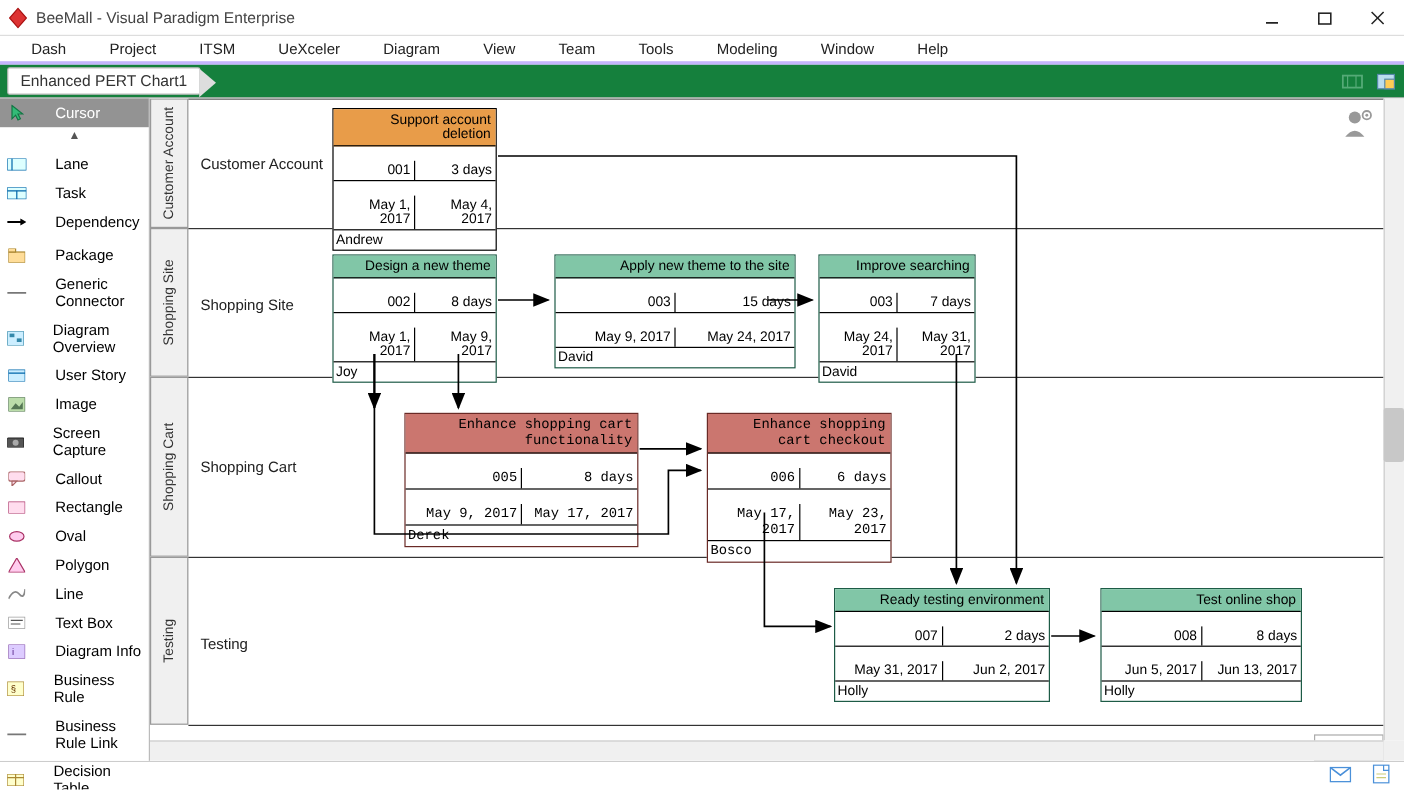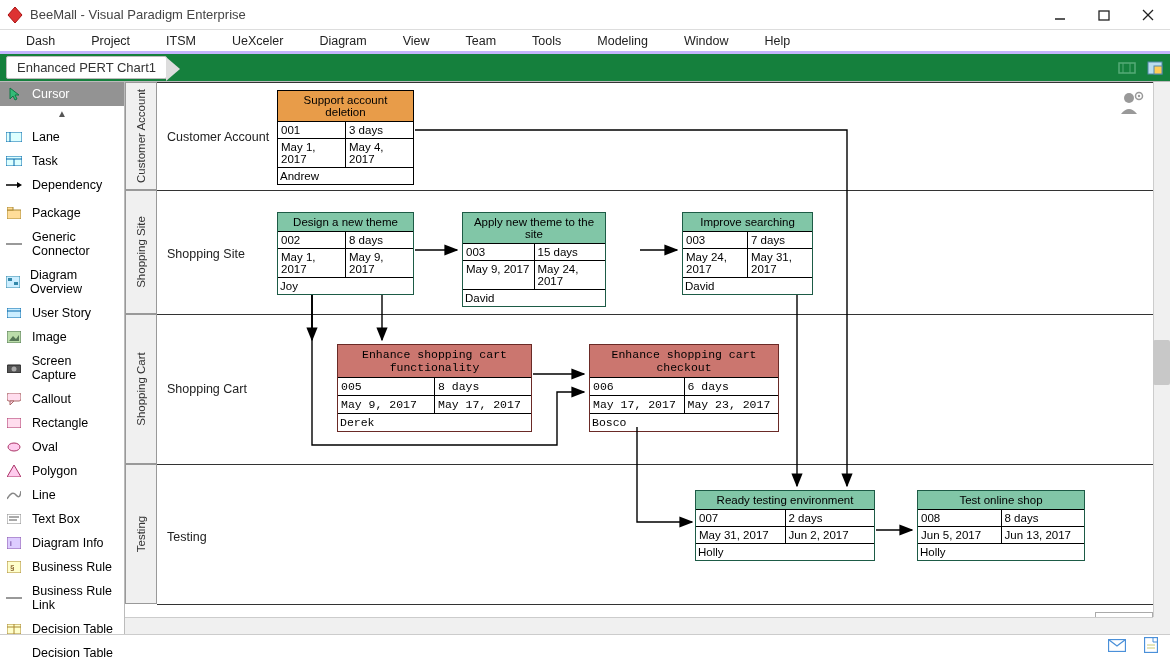--- a/index.html
+++ b/index.html
@@ -11,39 +11,39 @@
 .titlebar .winbtn { width: 44px; height: 30px; display: flex; align-items: center; justify-content: center; font-size: 14px; cursor: default; }
 .menubar { height: 24px; display: flex; align-items: center; padding: 0 8px; gap: 0; border-bottom: 3px solid #c4b5fd;}
 .menubar .menuitem { padding: 3px 18px; font-size: 12.5px; color:#222; }
 .tabbar { height: 28px; display: flex; align-items: center; padding: 2px 6px; border-bottom: 1px solid #bbb; background:#15803d;}
 .tabbar .tab { background:#fff; border:1px solid #bbb; padding:3px 10px; font-size:13px; color:#333; position:relative; border-radius:2px;}
 .tabbar .tab::after { content:""; position:absolute; right:-14px; top:0; width:0; height:0; border-top:12px solid transparent; border-bottom:12px solid transparent; border-left:14px solid #ddd;}
 .tabbar-right { margin-left:auto; display:flex; gap:10px; align-items:center;}
 .tabicon { width:18px; height:16px; display:flex; align-items:center; justify-content:center; }
 .main { display: flex; height: calc(658px - 30px - 24px - 28px - 24px); }
 .palette { width: 125px; border-right: 1px solid #bbb; background:#fff; display:flex; flex-direction:column;}
-.pal-item { display:flex; align-items:center; gap:10px; padding:5px 6px; font-size:12.5px; color:#000; cursor:default;}
+.pal-item { display:flex; align-items:center; gap:24px; padding:5px 6px; font-size:12.5px; color:#000; cursor:default;}
 .pal-item.active { background:#939393; color:#fff;}
 .pal-item .ico { width:16px; height:14px; display:flex; align-items:center; justify-content:center;}
 .pal-sep { height:1px; background:#ccc; margin:2px 0;}
 .pal-chev { text-align:center; color:#555; font-size:10px; padding:2px 0;}
 .canvas-wrap { flex:1; position:relative; overflow:hidden; background:#fff;}
 .lanes-header { position:absolute; left:0; top:0; bottom:0; width:32px;}
 .lane-header { position:absolute; width:32px; background:#f0f0f0; border:1px solid #999; display:flex; align-items:center; justify-content:center;}
 .lane-header span { transform: rotate(-90deg); white-space:nowrap; font-size:11.5px; color:#333;}
 .lane-label { position:absolute; font-size:12.5px; color:#222;}
 .lane-line { position:absolute; left:0; right:0; height:0; border-top:1.5px solid #333;}
 .canvas { position:absolute; left:32px; top:0; right:17px; bottom:0; }
 .pert { position:absolute; width:137px; border:1.5px solid #000; background:#fff; font-size:11.5px;}
-.pert .p-title { border-bottom:1.5px solid #000; padding:3px 4px; text-align:center; background:#e89c49;}
+.pert .p-title { border-bottom:1.5px solid #000; padding:3px 4px; text-align:right; background:#e89c49;}
 .pert.green .p-title { background:#81c6a7;}
 .pert.red .p-title { background:#cb766f;}
 .pert .row { display:flex; border-bottom:1.5px solid #000;}
 .pert .row.last { border-bottom:none;}
-.pert .cell { flex:1; text-align:left; padding:2px 3px;}
+.pert .cell { flex:1; text-align:right; padding:2px 3px;margin-top:12px;}
 .pert .cell+.cell { border-left:1.5px solid #000;}
 .pert .owner { text-align:center; padding:2px;}
 .pert.green,.pert.red { border-color:#1d5b46;}
 .pert.red { border-color:#6a2a26;font-family:Liberation Mono, monospace;}
 svg.arrows { position:absolute; left:32px; top:0; width:1015px; height:540px; pointer-events:none;}
 .legend { position:absolute; right:17px; bottom:0; background:#fff; border:1px solid #aaa; padding:3px 8px; font-size:12px;}
 .scroll-v { position:absolute; top:0; right:0; bottom:17px; width:17px; background:#f0f0f0; border-left:1px solid #ccc;}
 .scroll-h { position:absolute; left:0; bottom:0; right:17px; height:17px; background:#f0f0f0; border-top:1px solid #ccc;}
 .scroll-corner { position:absolute; right:0; bottom:0; width:17px; height:17px; background:#f0f0f0;}
 .statusbar { height:24px; border-top:1px solid #ccc; display:flex; justify-content:flex-end; align-items:center; padding:0 12px; gap:18px; background:#fff;}
@@ -353,21 +353,21 @@
             <div class="cell">002</div>
             <div class="cell">8 days</div>
           </div>
         <div class="row">
             <div class="cell">May 1, 2017</div>
             <div class="cell">May 9, 2017</div>
           </div>
         <div class="owner row last">Joy</div>
       </div>
 
-      <div class="pert green" style="left:305px;top:130px;width:144px">
+      <div class="pert green" style="left:305px;top:130px;width:201px">
         <div class="p-title">Apply new theme to the site</div>
         <div class="row">
             <div class="cell">003</div>
             <div class="cell">15 days</div>
           </div>
         <div class="row">
             <div class="cell">May 9, 2017</div>
             <div class="cell">May 24, 2017</div>
           </div>
         <div class="owner row last">David</div>
@@ -392,21 +392,21 @@
             <div class="cell">005</div>
             <div class="cell">8 days</div>
           </div>
         <div class="row">
             <div class="cell">May 9, 2017</div>
             <div class="cell">May 17, 2017</div>
           </div>
         <div class="owner row last">Derek</div>
       </div>
 
-      <div class="pert red" style="left:432px;top:262px;width:190px">
+      <div class="pert red" style="left:432px;top:262px;width:154px">
         <div class="p-title">Enhance shopping cart checkout</div>
         <div class="row">
             <div class="cell">006</div>
             <div class="cell">6 days</div>
           </div>
         <div class="row">
             <div class="cell">May 17, 2017</div>
             <div class="cell">May 23, 2017</div>
           </div>
         <div class="owner row last">Bosco</div>

